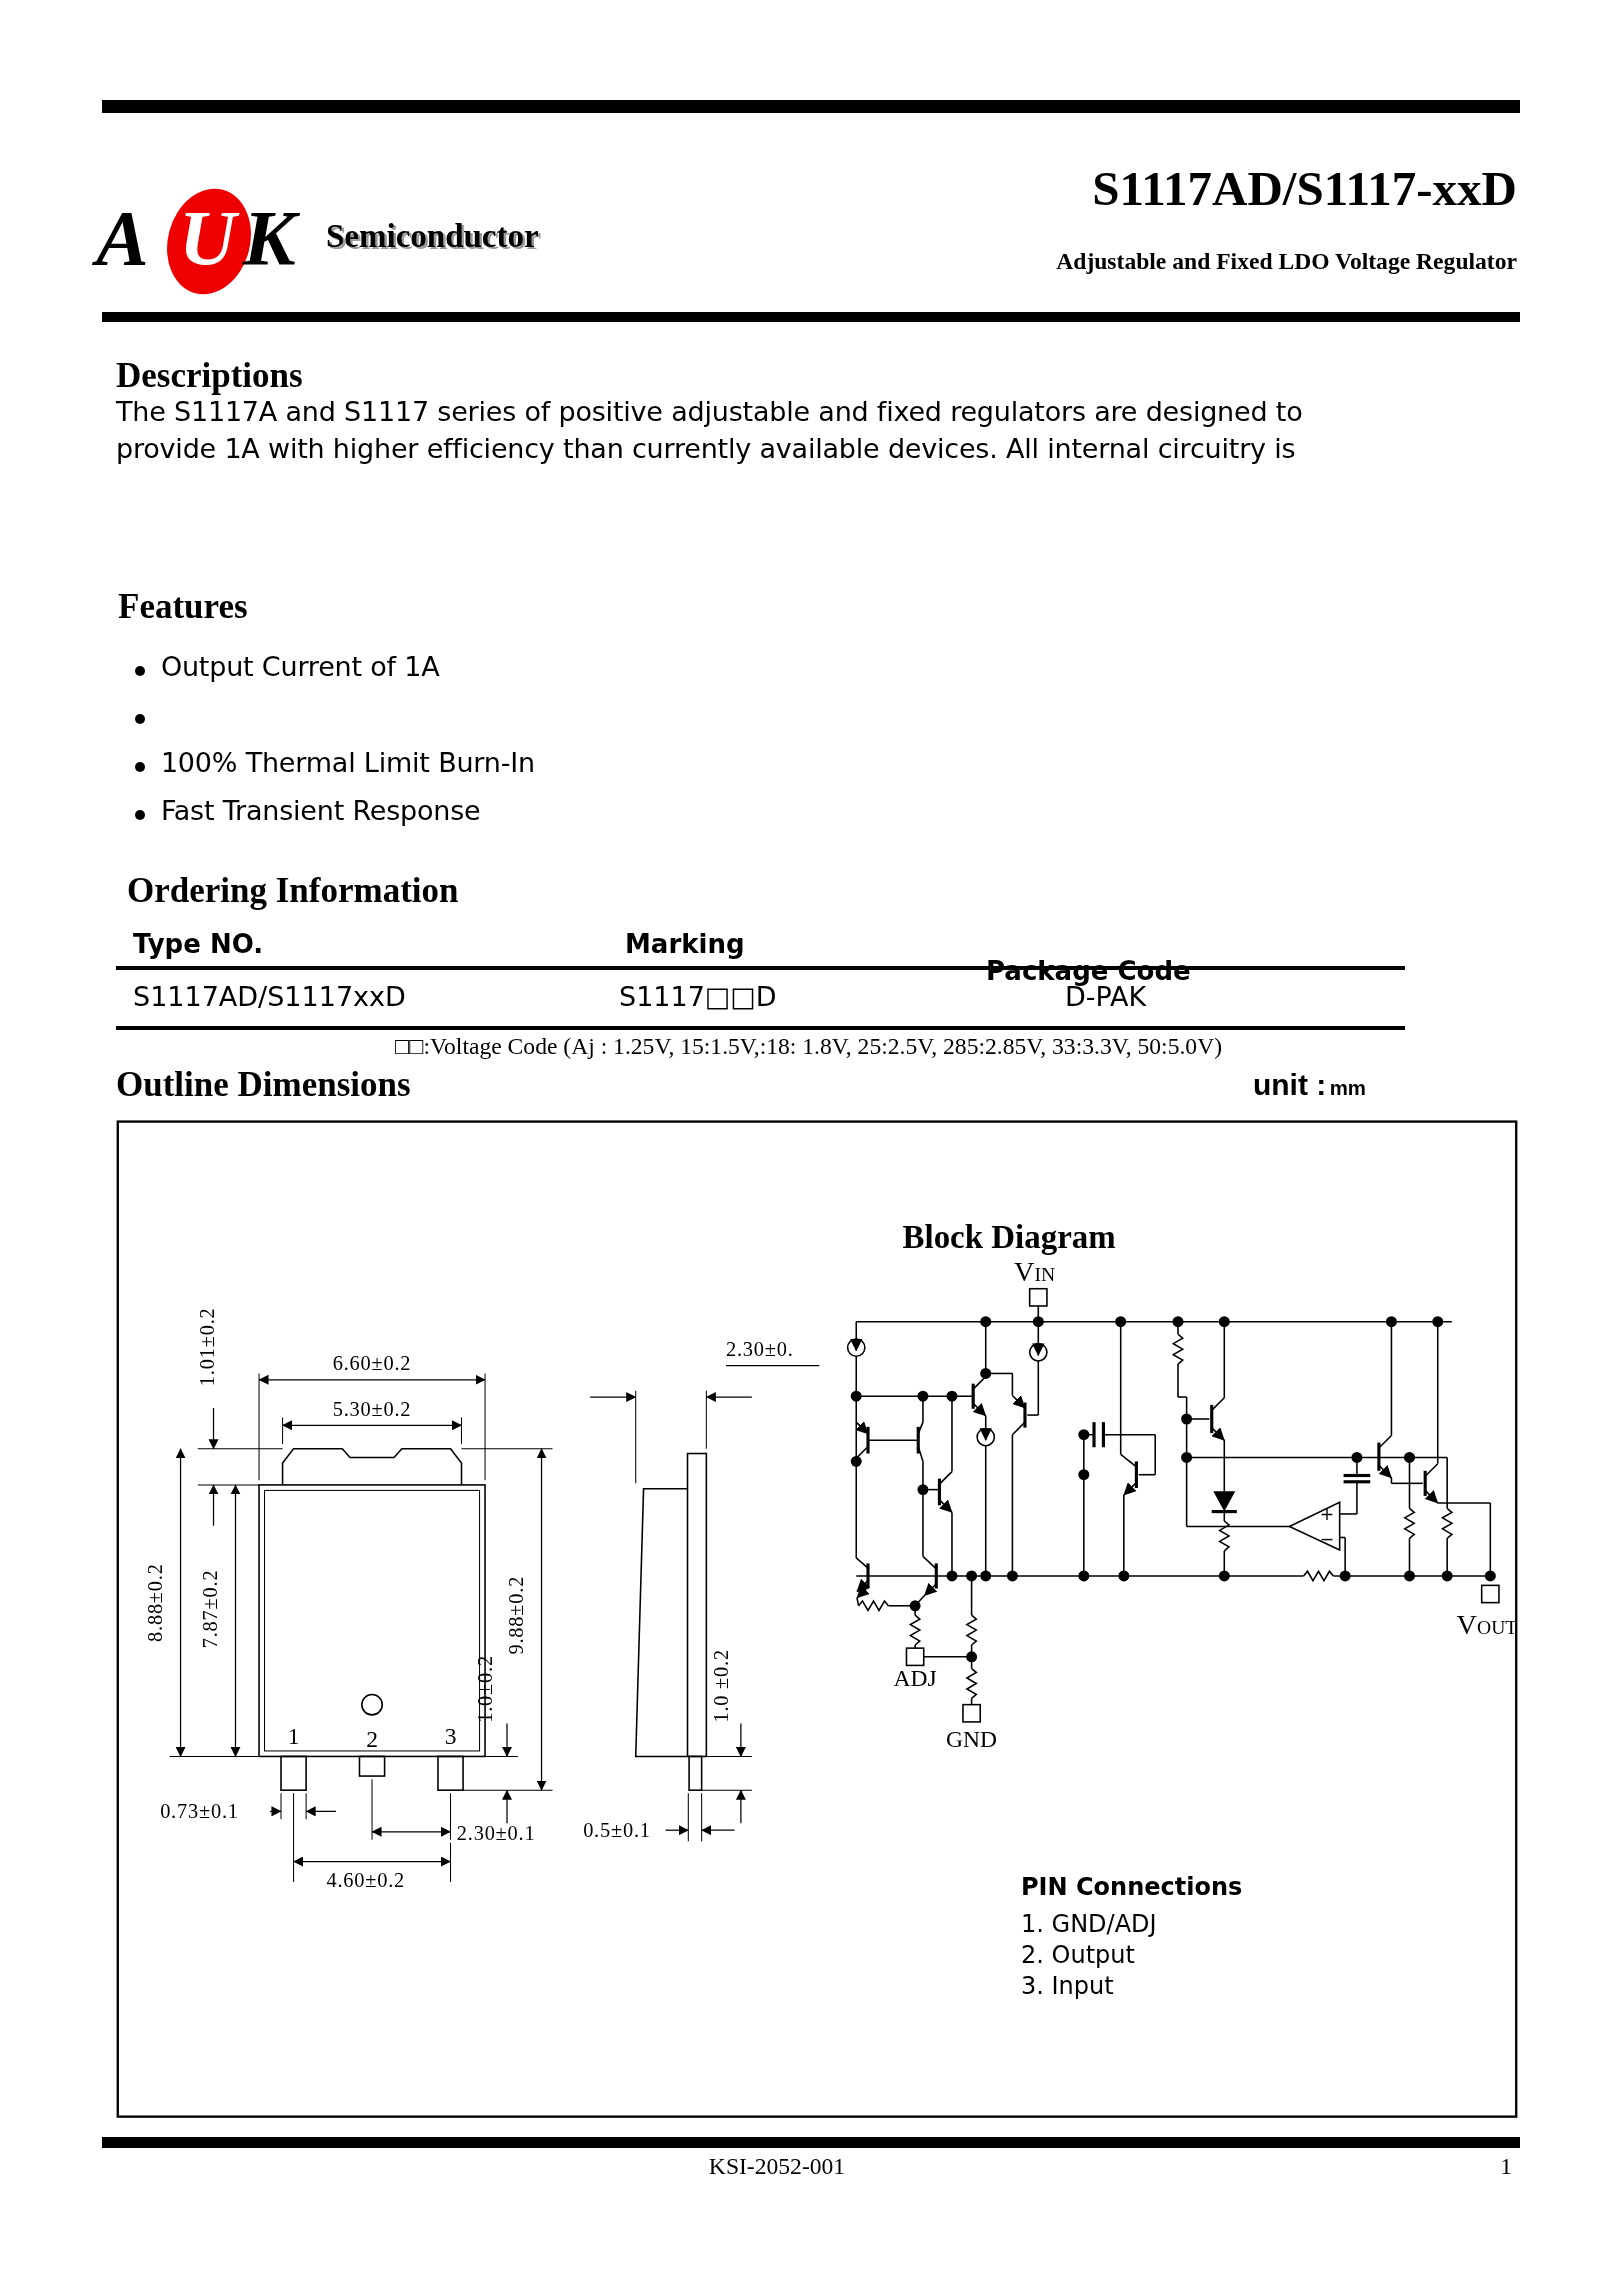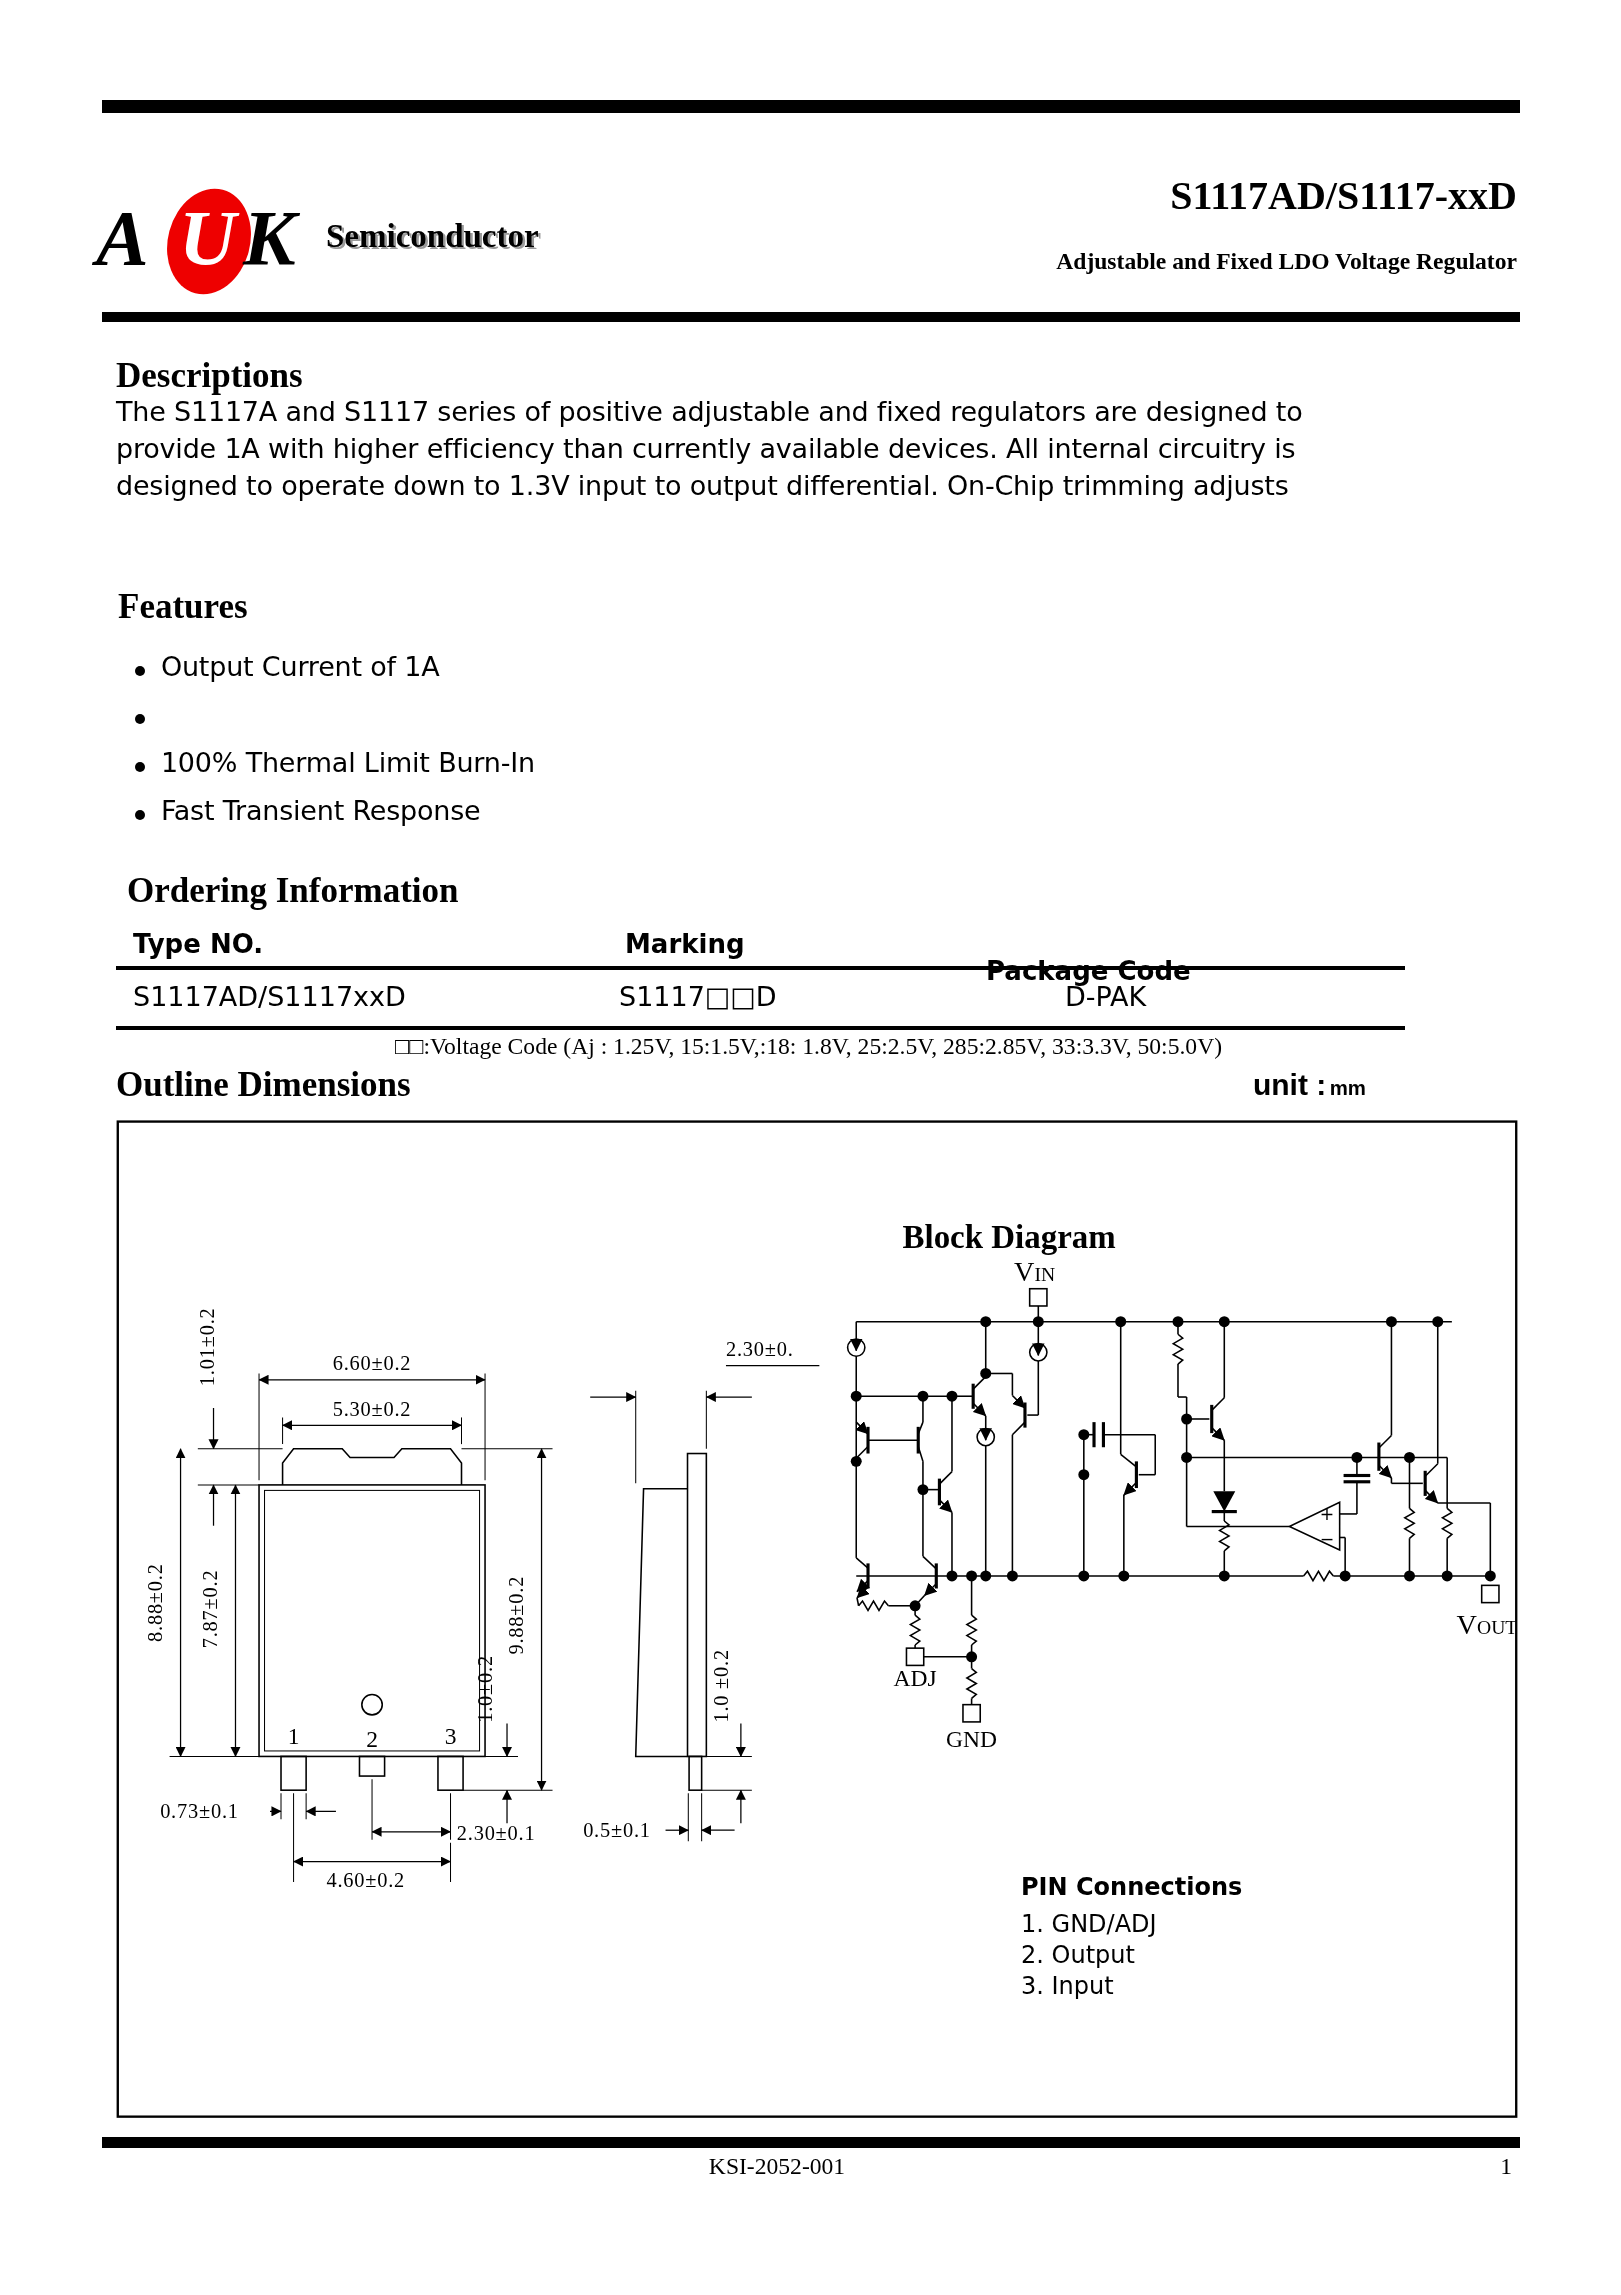--- a/index.html
+++ b/index.html
@@ -7,22 +7,22 @@
         font-family:"DejaVu Sans",sans-serif;color:#000;}
   .bar{position:absolute;left:102px;width:1418px;background:#000;}
   .h-serif{position:absolute;font-family:"Liberation Serif",serif;font-weight:bold;font-size:35px;}
   
   #logo-a,#logo-u,#logo-k{position:absolute;font-family:"Liberation Serif",serif;
       font-weight:bold;font-style:italic;font-size:79px;line-height:79px;}
   #logo-ellipse{position:absolute;left:168px;top:188px;width:82px;height:107px;background:#ee0000;
       border-radius:50%;transform:rotate(15deg);}
   #brand{position:absolute;left:326px;top:218px;font-family:"Liberation Serif",serif;font-weight:bold;
       font-size:33px;text-shadow:2.4px 2.4px 0 #9a9a9a;}
-  #doc-title{position:absolute;right:105px;top:172px;font-family:"Liberation Serif",serif;
-      font-weight:bold;font-size:40px;}
+  #doc-title{position:absolute;right:105px;top:160px;font-family:"Liberation Serif",serif;
+      font-weight:bold;font-size:49px;}
   #doc-subtitle{position:absolute;right:105px;top:248px;font-family:"Liberation Serif",serif;
       font-weight:bold;font-size:23.6px;}
   
   #desc-body{position:absolute;left:116px;top:393px;width:1382px;font-size:27px;line-height:37px;letter-spacing:-0.2px;}
   .feat-item{display:flex;align-items:center;height:48px;font-size:27px;letter-spacing:-0.2px;}
   .feat-dot{width:10.2px;height:10.2px;border-radius:50%;background:#000;margin:9.4px 15.7px 0 0;flex:0 0 auto;}
   
   .th{position:absolute;font-size:26px;font-weight:bold;}
   .td{position:absolute;font-size:27px;}
   .rule{position:absolute;height:3.9px;background:#000;left:116px;width:1289px;}
@@ -66,21 +66,20 @@
 
   <div id="doc-title">S1117AD/S1117-xxD</div>
   <div id="doc-subtitle">Adjustable and Fixed LDO Voltage Regulator</div>
 
   <div class="bar" style="top:312px;height:10.2px;"></div>
 
   <div class="h-serif" style="left:116px;top:356px;">Descriptions</div>
   <div id="desc-body">
     <div>The S1117A and S1117 series of positive adjustable and fixed regulators are designed to</div>
     <div>provide 1A with higher efficiency than currently available devices.  All internal circuitry is</div>
-    <div>designed to operate down to 1.3V input to output differential. On-Chip trimming adjusts</div>
   </div>
 
   <div class="h-serif" style="left:118px;top:587px;">Features</div>
   <div style="position:absolute;left:135px;top:642px;">
     <div class="feat-item">
         <span class="feat-dot"></span>
         <span>Output Current of 1A</span>
       </div>
     <div class="feat-item">
         <span class="feat-dot"></span>

